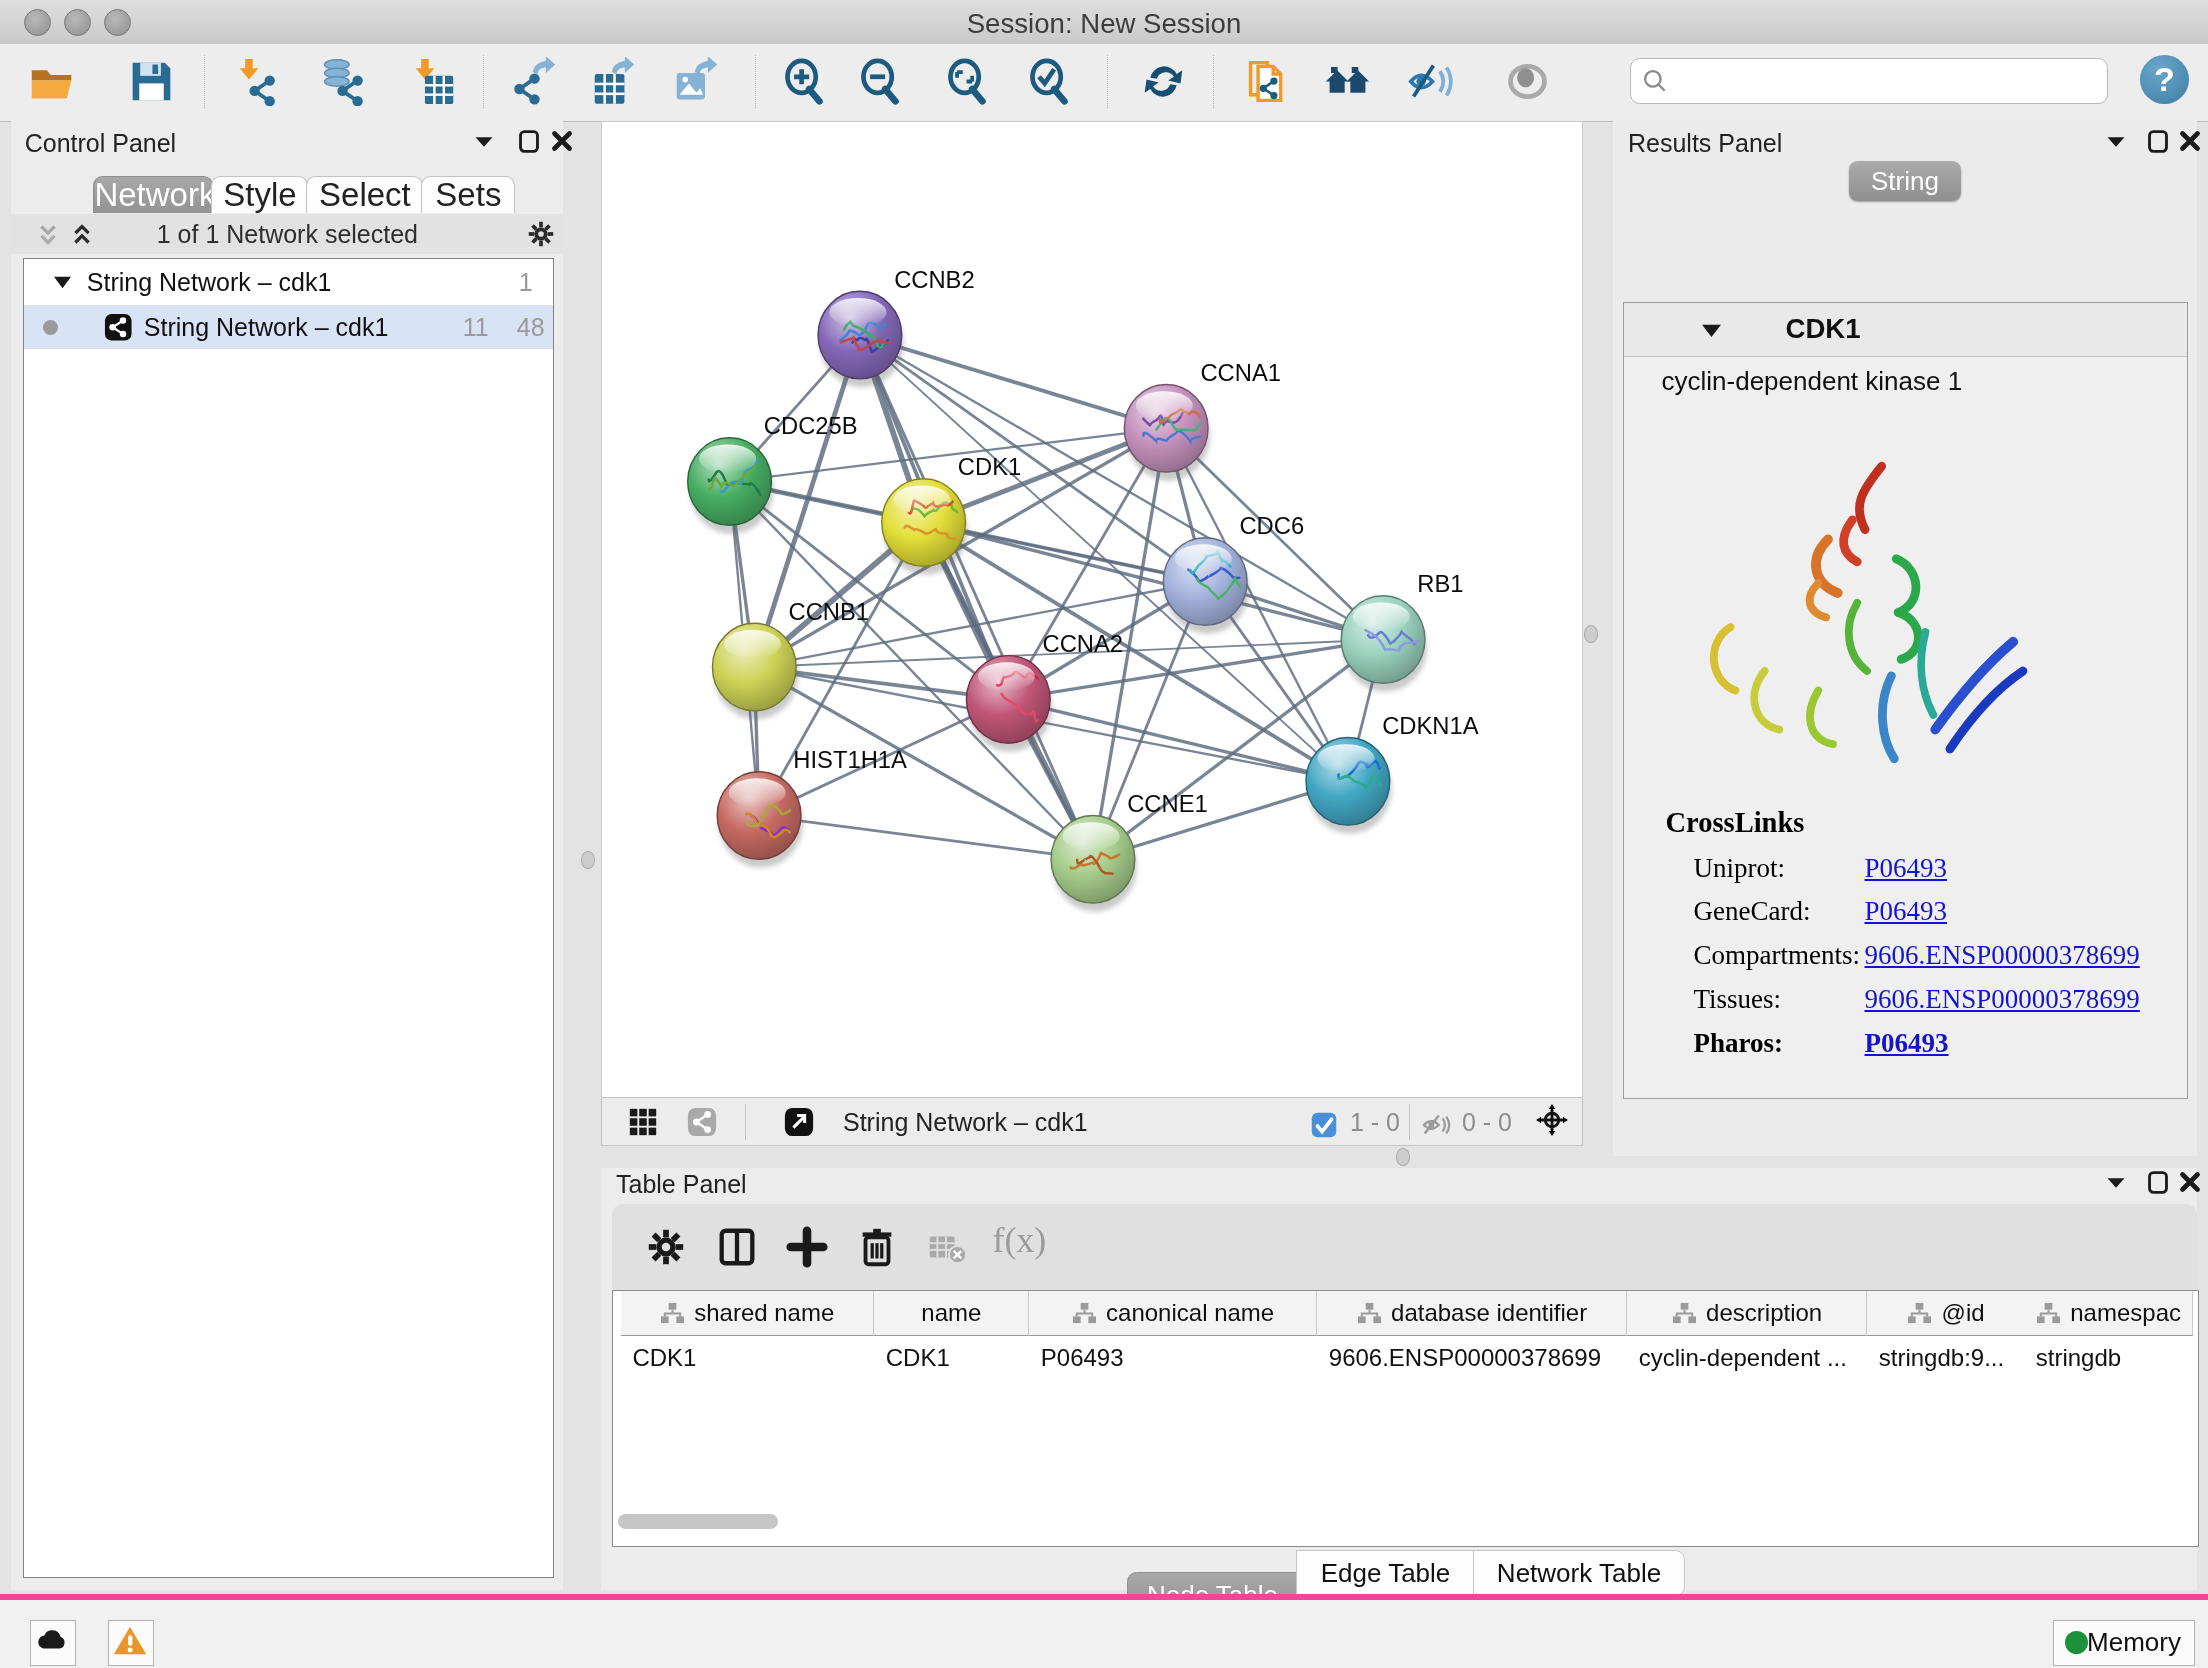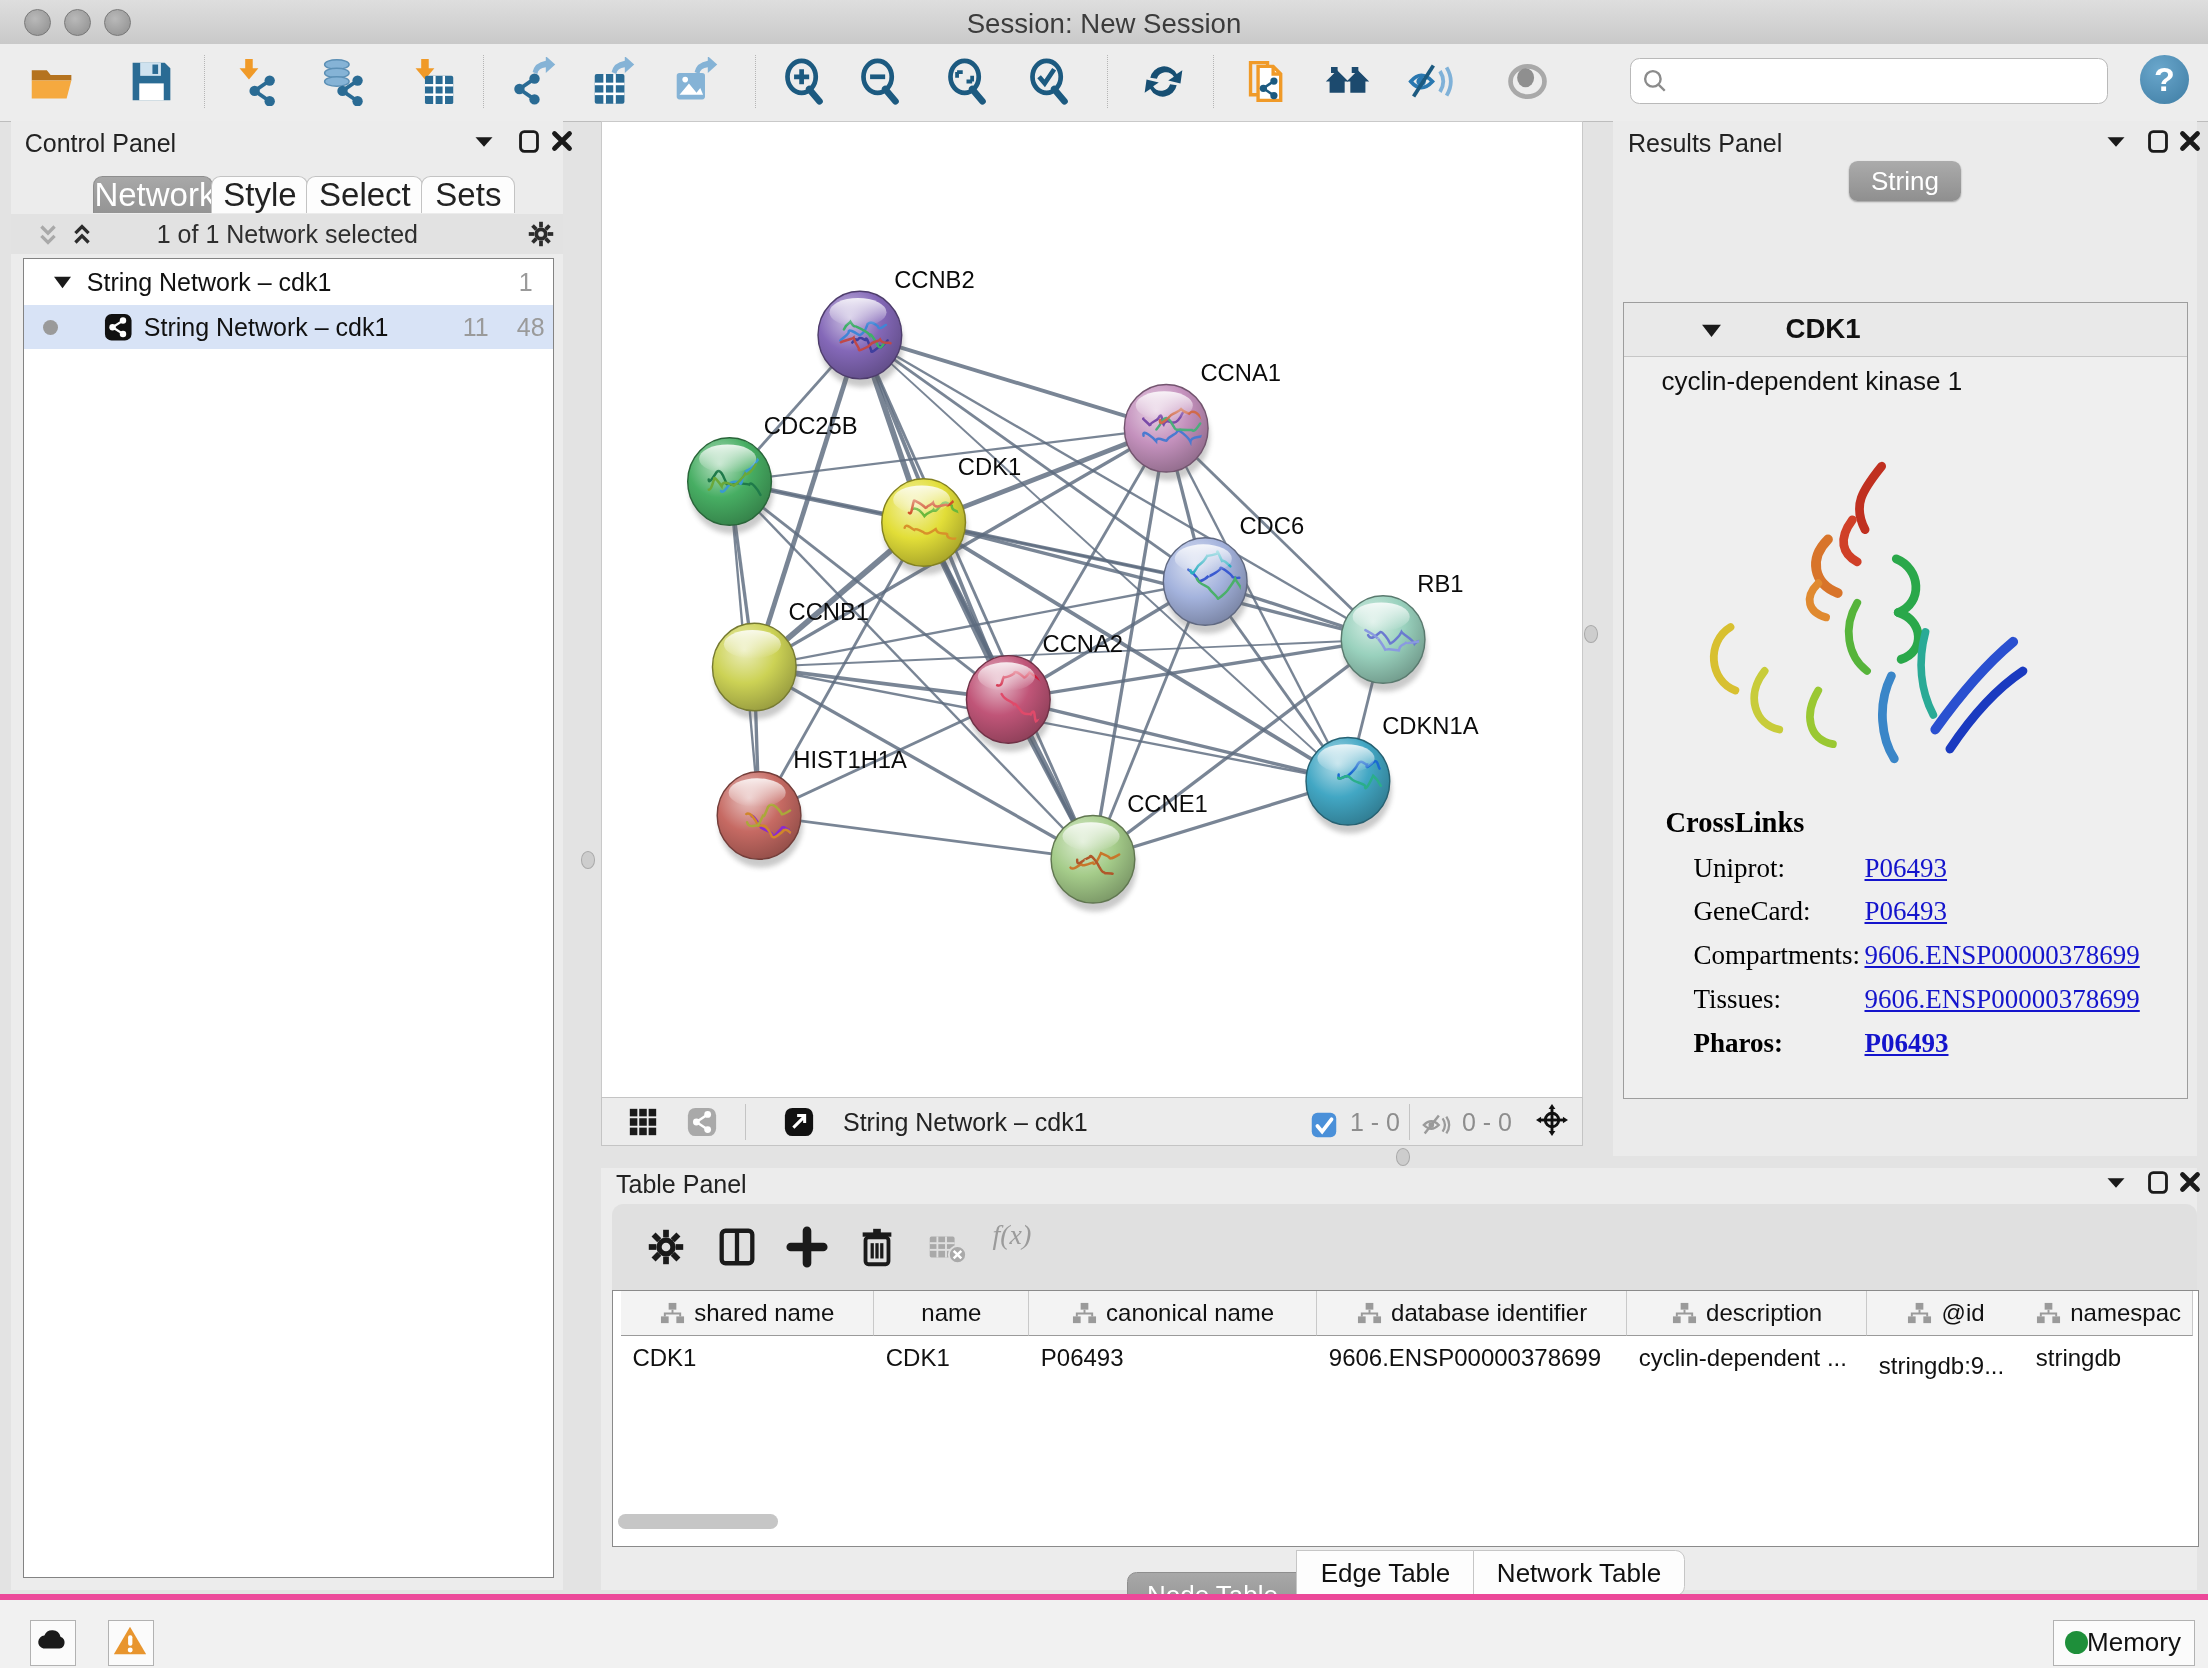--- a/index.html
+++ b/index.html
@@ -69,22 +69,22 @@
   #xl-title{position:absolute;left:42px;top:504px;font-family:"Liberation Serif",serif;font-size:28.5px;font-weight:bold;color:#000;}
   .xlrow{position:absolute;left:70px;width:476px;height:44px;font-family:"Liberation Serif",serif;font-size:27px;}
   .xlrow .xl-l{position:absolute;left:0;color:#000;}
   .xlrow a{position:absolute;left:171px;color:#1414cc;text-decoration:underline;cursor:pointer;}
   
   #table-panel{left:601px;top:1168px;width:1596px;height:422px;background:#ececec;}
   #tp-title{position:absolute;left:15px;top:1.9px;}
   #tp-toolbar{position:absolute;left:11.4px;top:36px;width:1585px;height:86px;background:#e0e0e0;border-radius:11.4px 11.4px 0 0;}
   .tpicon{position:absolute;top:21px;width:44px;height:44px;}
   .tpicon svg{width:44px;height:44px;}
-  #fx-label{position:absolute;left:380px;top:15px;font-family:"Liberation Serif",serif;font-style:italic;
-    font-size:28px;color:#9b9b9b;}
+  #fx-label{position:absolute;left:380px;top:15px;font-family:"Liberation Serif",serif;
+    font-size:36px;color:#9b9b9b;}
   #node-table{position:absolute;left:11.4px;top:122px;width:1585px;height:255px;background:#fff;border:1.9px solid #8a8a8a;}
   .thcell{position:absolute;top:0;height:44px;background:#f3f3f3;border-right:1px solid #c9c9c9;
     border-bottom:1.9px solid #9a9a9a;display:flex;align-items:center;justify-content:center;gap:9.5px;
     font-size:24px;color:#111;overflow:hidden;}
   .thcell svg{width:25px;height:25px;flex:none;}
   .tdcell{position:absolute;top:46px;height:42px;font-size:24px;color:#111;padding-left:11.4px;
     line-height:42px;overflow:hidden;white-space:nowrap;}
   #hscroll{position:absolute;left:17px;top:346px;width:160px;height:15px;background:#c6c6c6;border-radius:7.6px;}
   .btab{position:absolute;top:382px;height:44px;line-height:44px;text-align:center;font-size:26px;
     background:#fdfdfd;color:#111;border:1px solid #c6c6c6;cursor:pointer;}
@@ -903,21 +903,21 @@
           </g>
           <path d="M13 9 V13 M5 16 V13 H21 V16" fill="none" stroke="#9a9a9a" stroke-width="2"></path>
         </svg>
         <span>namespac</span>
       </div>
       <div class="tdcell" style="left: 7.6px; width: 240px;">CDK1</div>
       <div class="tdcell" style="left: 261px; width: 142px;">CDK1</div>
       <div class="tdcell" style="left: 416px; width: 275px;">P06493</div>
       <div class="tdcell" style="left: 704px; width: 297px;">9606.ENSP00000378699</div>
       <div class="tdcell" style="left: 1014px; width: 226px;">cyclin-dependent ...</div>
-      <div class="tdcell" style="left: 1254px; width: 145px; margin-top: 8px;">stringdb:9...</div>
+      <div class="tdcell" style="left: 1254px; width: 145px;">stringdb:9...</div>
       <div class="tdcell" style="left: 1411px; width: 156px;">stringdb</div>
     </div>
   <div id="hscroll"></div>
   <div id="tbl-tabs">
       <div class="btab active" style="left: 526px; width: 169px; border-radius: 9.5px 0px 0px 9.5px; margin-top: 22px;">Node Table</div>
       <div class="btab" style="left: 695px; width: 177px;">Edge Table</div>
       <div class="btab" style="left: 872px; width: 210px; border-radius: 0px 9.5px 9.5px 0px;">Network Table</div>
     </div>
 </div>
 

